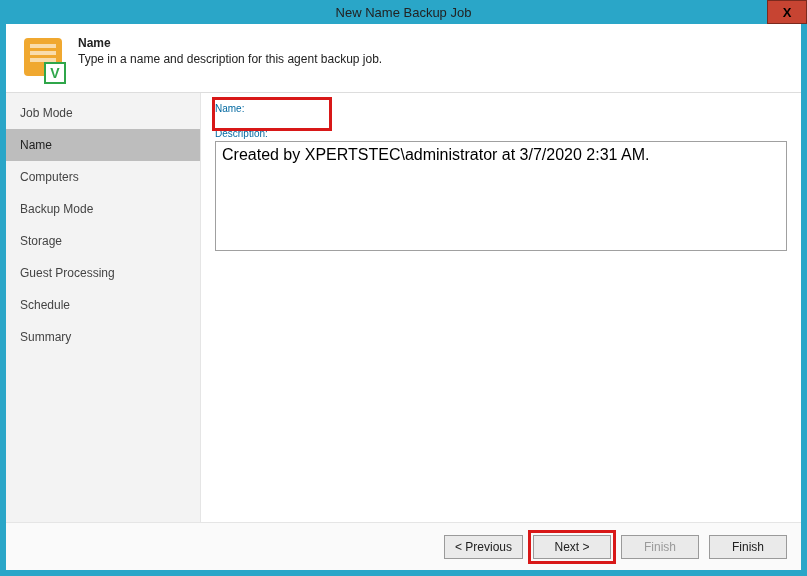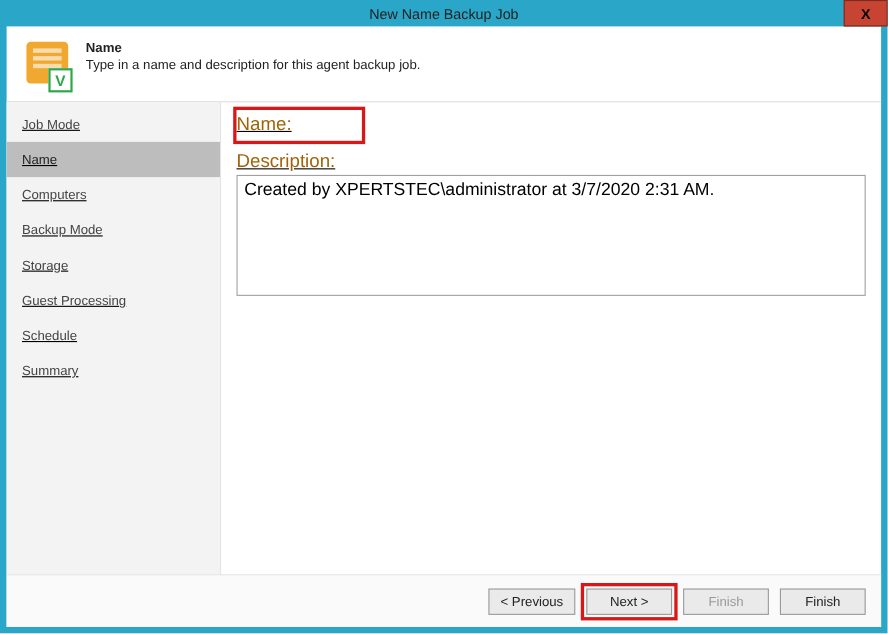--- a/index.html
+++ b/index.html
@@ -69,21 +69,20 @@
   .header-sub {
     font-size: 12px;
     color: #222;
     margin-top: 2px;
   }
   .body {
     flex: 1;
     display: flex;
     border-top: 1px solid #ddd;
     min-height: 0;
-    text-decoration: underline;
   }
   .sidebar {
     width: 195px;
     background: #f3f3f3;
     border-right: 1px solid #e5e5e5;
     padding-top: 4px;
   }
   .sidebar-item {
     padding: 9px 14px;
     color: #444;
@@ -93,22 +92,22 @@
   .sidebar-item.active {
     background: #bdbdbd;
     color: #222;
   }
   .main {
     flex: 1;
     padding: 10px 14px 10px 14px;
     position: relative;
   }
   .field-label {
-    font-size: 17px;
-    color: #a16207;
+    font-size: 10px;
+    color: #0369a1;
     margin-bottom: 2px;
     display: block;
   }
   .text-input {
     width: 100%;
     height: 22px;
     border: 1px solid #a0a0a0;
     padding: 2px 6px;
     font-family: inherit;
     font-size: 12px;

